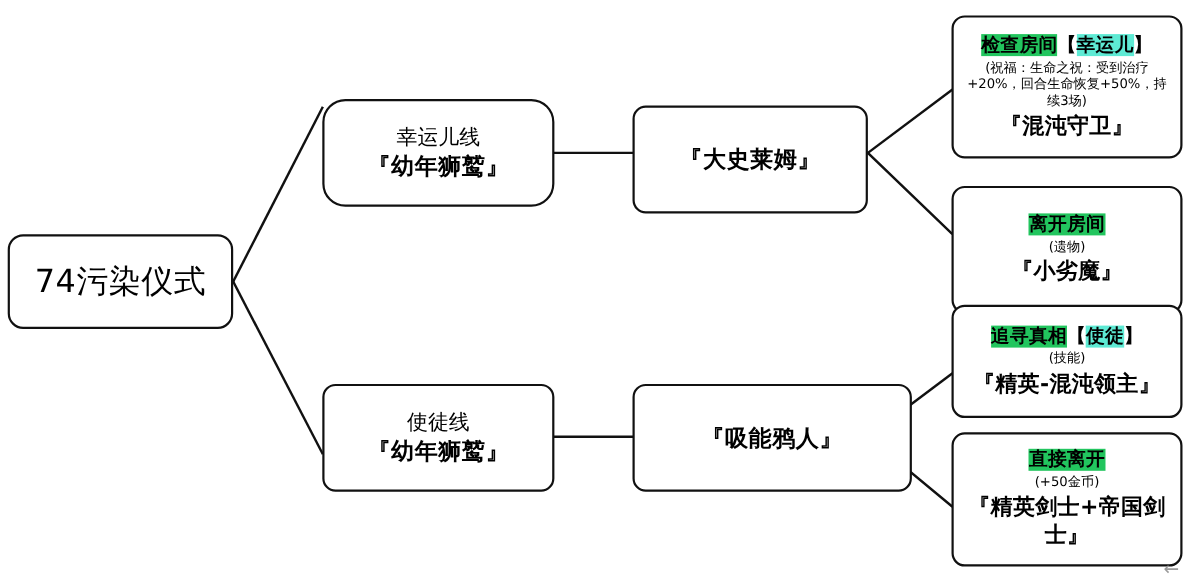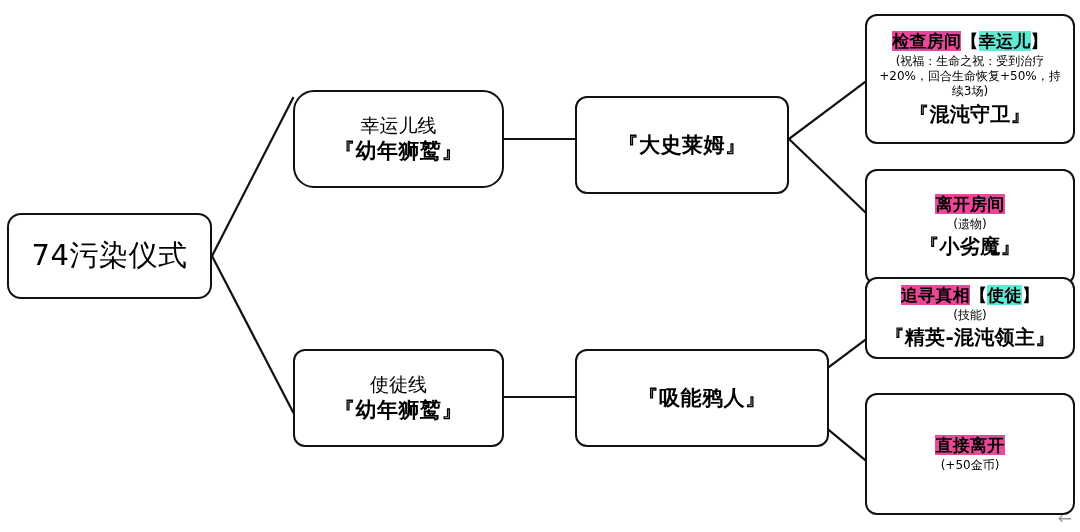--- a/index.html
+++ b/index.html
@@ -34,21 +34,21 @@
 
   .line-plain { font-size: 19px; }
   .line-strong { font-size: 21px; font-weight: bold; letter-spacing: 0.5px; }
 
   
   .leaf { padding: 4px 5px; }
   .leaf .hdr { font-size: 17px; font-weight: bold; letter-spacing: .3px; white-space: nowrap; }
   .leaf .sub { font-size: 12px; margin-top: 1px; padding: 0 4px; }
   .leaf .res { font-size: 20px; font-weight: bold; margin-top: 2px; letter-spacing: .3px; }
 
-  .hl-cyan  { background: #ec4899; }
+  .hl-cyan  { background: #22c55e; }
   .hl-green { background: #5eead4; }
 
   .corner-arrow {
     position: absolute;
     right: 8px; bottom: 4px;
     font-size: 17px;
     color: #9a9a9a;
     z-index: 3;
     user-select: none;
   }
@@ -106,30 +106,31 @@
 
   <div class="node" style="left:293px; top:349px; width:211px; height:98px;">
     <div class="line-plain">使徒线</div>
     <div class="line-strong">『幼年狮鹫』</div>
   </div>
 
   <div class="node" style="left:575px; top:349px; width:254px; height:98px;">
     <div class="line-strong">『吸能鸦人』</div>
   </div>
 
-  <div class="node leaf" style="left:865px; top:277px; width:210px; height:82px;">
+  <div class="node leaf" style="left:865px; top:277px; width:210px; height:103px;">
     <div class="hdr">
       <span class="hl-cyan">追寻真相</span><span>【</span><span class="hl-green">使徒</span><span>】</span>
     </div>
     <div class="sub">(技能)</div>
     <div class="res">『精英-混沌领主』</div>
   </div>
 
   <div class="node leaf" style="left:865px; top:393px; width:210px; height:122px;">
     <div class="hdr">
       <span class="hl-cyan">直接离开</span>
     </div>
     <div class="sub">(+50金币)</div>
+    <div class="res">『精英剑士+帝国剑士』</div>
   </div>
 
   <div class="corner-arrow">←</div>
 
 </div>
 
 </body></html>

